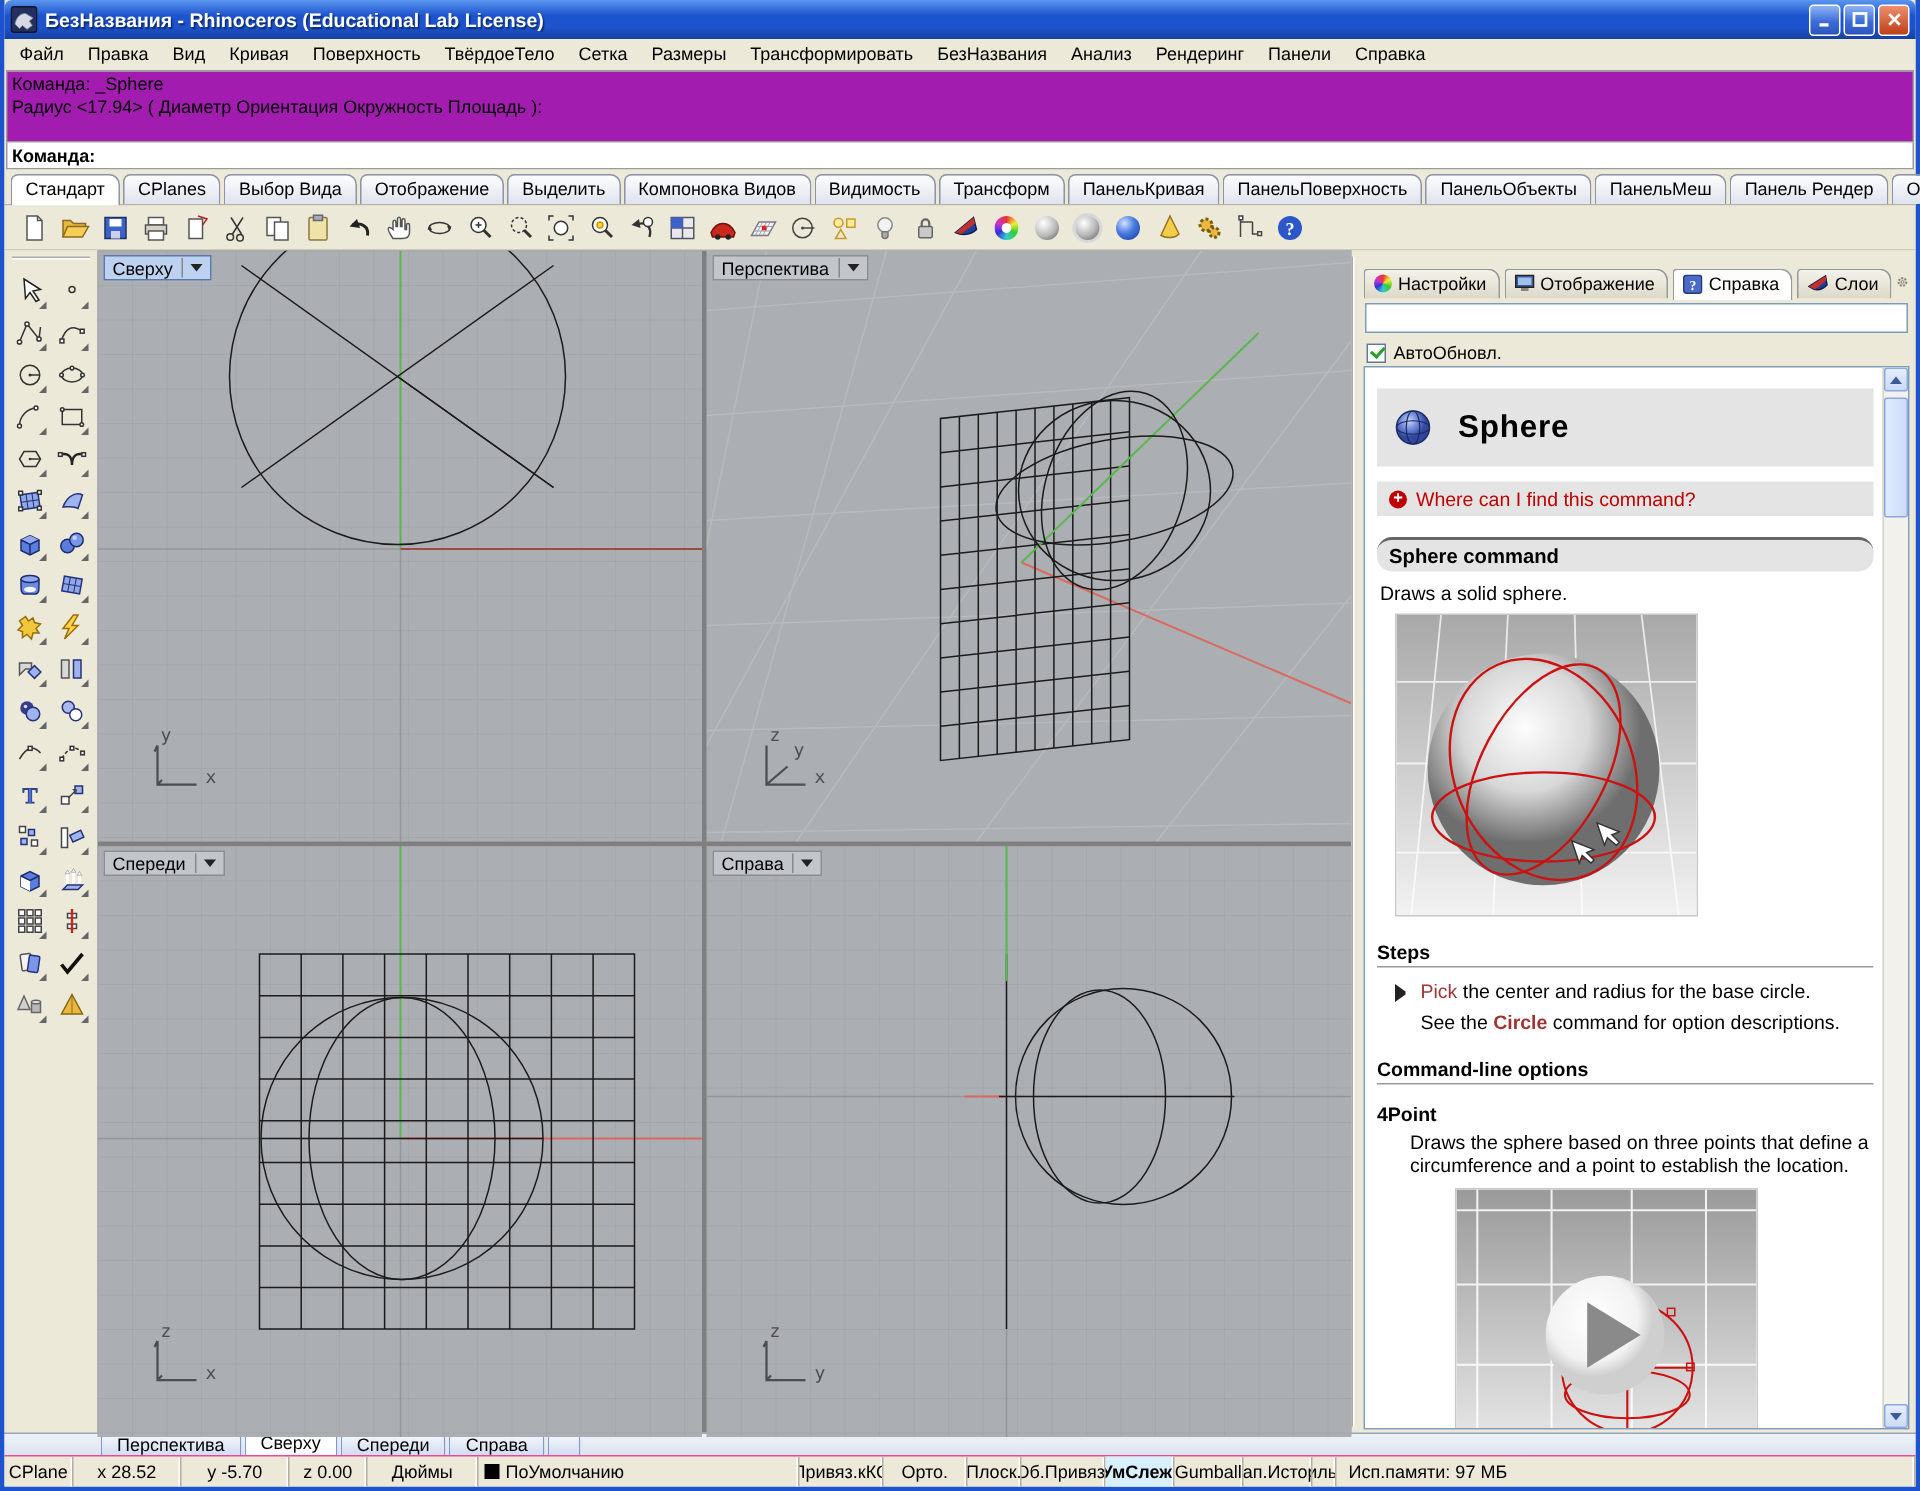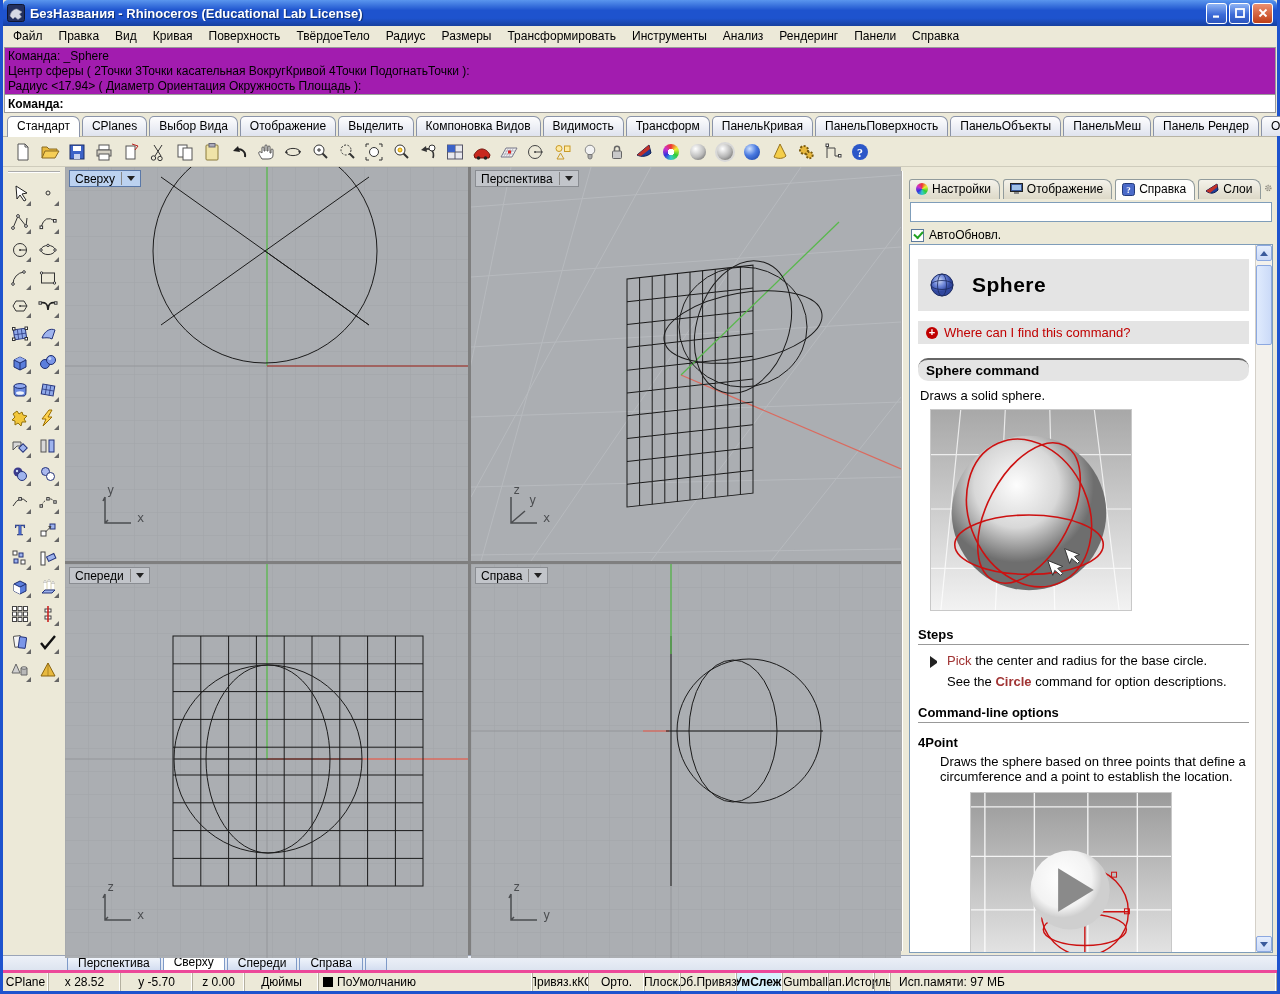--- a/index.html
+++ b/index.html
@@ -119,21 +119,21 @@
   
   .vptabs { height:15px; flex:none; background:linear-gradient(180deg,#EDF1F8,#DDE4F0); display:flex;
     align-items:flex-end; padding-left:64px; border-top:1px solid #9aa4b8; }
   .vtab { border:1px solid #7E9AC8; border-bottom:none; border-radius:3px 3px 0 0;
     background:linear-gradient(180deg,#F2F6FC,#D3DDF0); padding:0 10px; height:14px; line-height:13px;
     font-size:12px; margin-right:2px; }
   .vtab.active { background:#fff; height:15px; }
   .vtab-add { width:22px; display:flex; align-items:center; justify-content:center; }
 
   .statusbar { height:21px; flex:none; background:var(--chrome); display:flex; align-items:stretch;
-    font-size:12px; border-top:3px solid #ec4899; }
+    font-size:12px; border-top:1px solid #ec4899; }
   .scell { display:flex; align-items:center; justify-content:center; gap:4px; border-right:1px solid #b4b0a0;
     box-shadow:inset -1px 0 0 #fff; padding:0 4px; white-space:nowrap; overflow:hidden; }
   .scell.hl { background:var(--status-highlight); font-weight:bold; }
   .swatch { width:10px; height:10px; background:#000; flex:none; }
 
   
   .st-minor { stroke:var(--grid-minor); stroke-width:1; }
   .st-major { stroke:var(--grid-major); stroke-width:1; }
   .st-green { stroke:var(--axis-green); stroke-width:1.3; }
   .st-red   { stroke:var(--axis-red); stroke-width:1.3; }
@@ -170,34 +170,33 @@
       </div>
   </div>
 
   <div class="menubar">
     <span class="menu-item">Файл</span>
     <span class="menu-item">Правка</span>
     <span class="menu-item">Вид</span>
     <span class="menu-item">Кривая</span>
     <span class="menu-item">Поверхность</span>
     <span class="menu-item">ТвёрдоеТело</span>
-    <span class="menu-item">Радиус</span>
+    <span class="menu-item">Сетка</span>
     <span class="menu-item">Размеры</span>
     <span class="menu-item">Трансформировать</span>
-    <span class="menu-item">Инструменты</span>
+    <span class="menu-item">БезНазвания</span>
     <span class="menu-item">Анализ</span>
     <span class="menu-item">Рендеринг</span>
     <span class="menu-item">Панели</span>
     <span class="menu-item">Справка</span>
   </div>
 
   <div class="cmdarea">
     <div class="cmd-history">
       <div>Команда: _Sphere</div>
-      <div>Центр сферы ( 2Точки  3Точки  касательная  ВокругКривой  4Точки  ПодогнатьТочки ):</div>
       <div>Радиус &lt;17.94&gt; ( Диаметр  Ориентация  Окружность  Площадь ):</div>
     </div>
     <div class="cmd-prompt">Команда:</div>
   </div>
 
   <div class="tabsrow">
     <span class="ttab active">Стандарт</span>
     <span class="ttab">CPlanes</span>
     <span class="ttab">Выбор Вида</span>
     <span class="ttab">Отображение</span>

